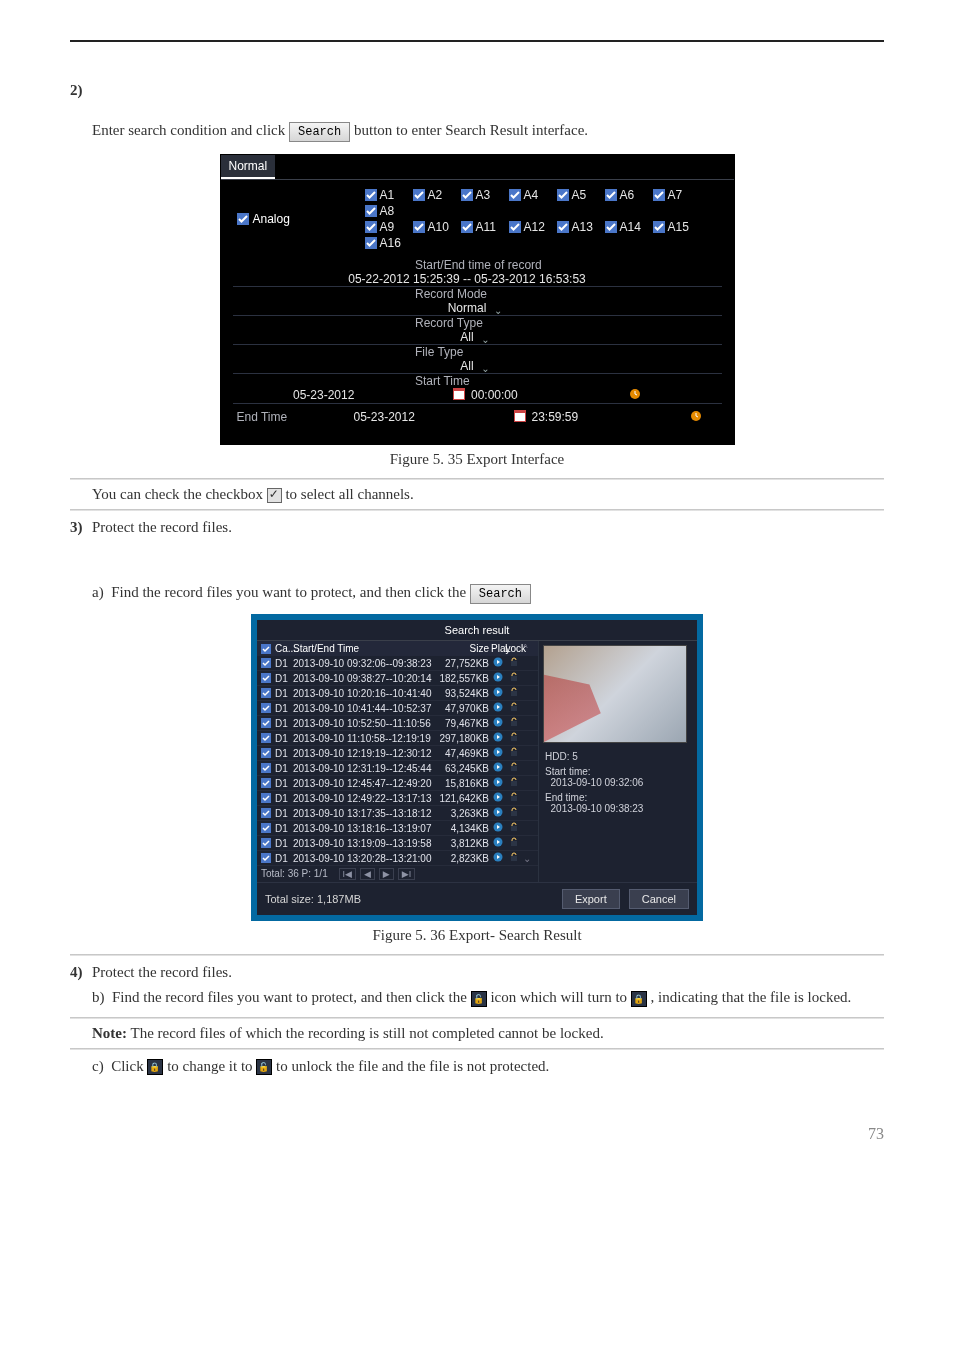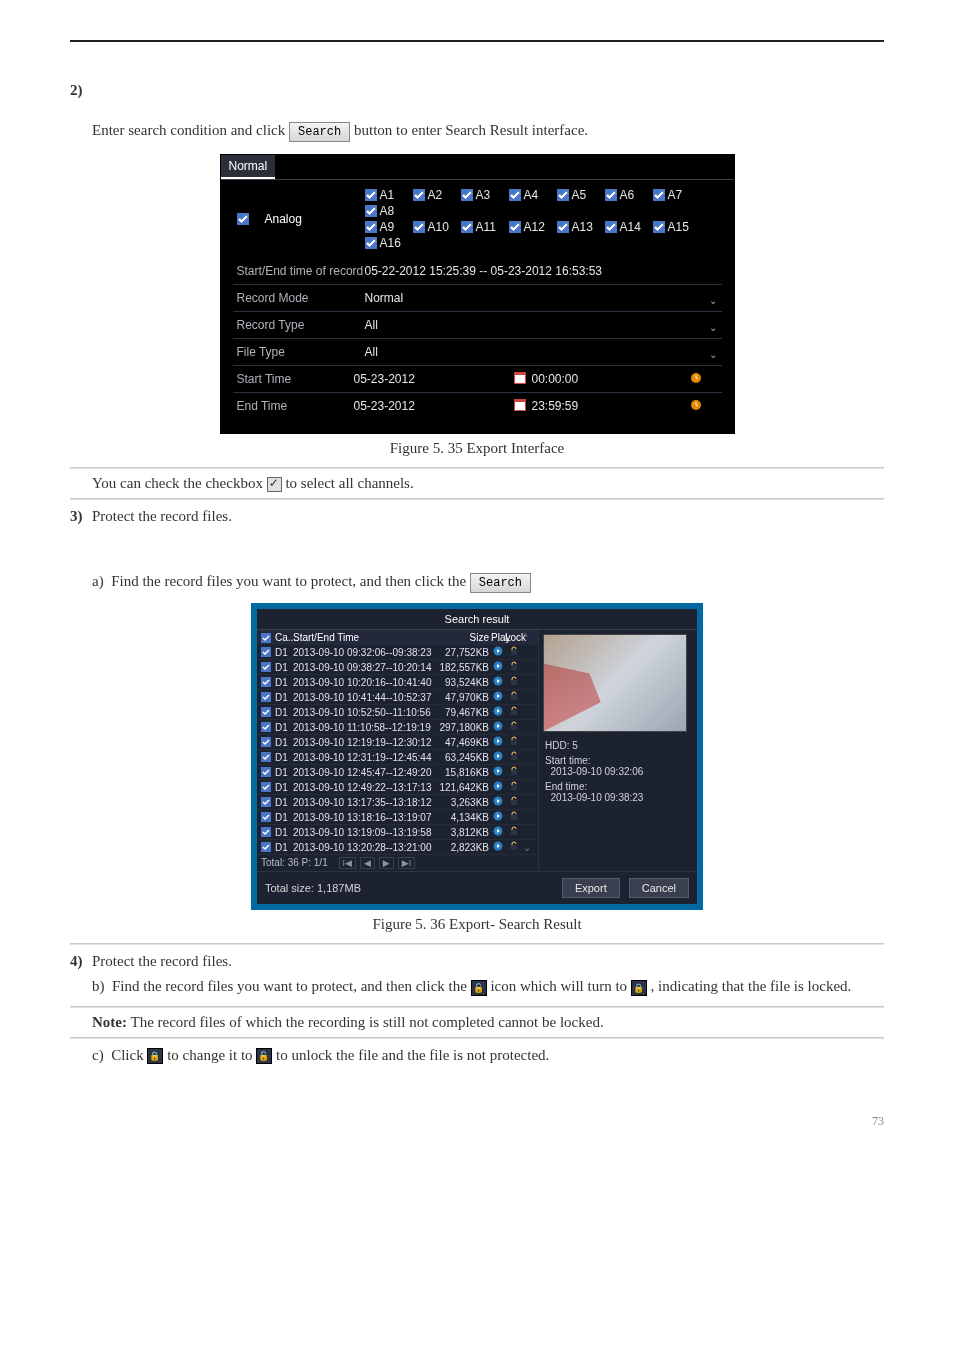--- a/index.html
+++ b/index.html
@@ -28,21 +28,21 @@
     padding:4px 8px;
     background:#2a2f3a;
     color:#fff;
     border-bottom:2px solid #fff;
     font-size:12px;
   }
   .panel-body{padding:8px 12px 14px 12px;position:relative;}
   .row{display:flex;align-items:center;min-height:26px;}
   .row-lbl{width:128px;padding-left:4px;color:#b0b2ba;}
   .row-val{flex:1;color:#e6e6e6;padding-right:20px;position:relative;}
-  .row-sep{border-bottom:1px solid #2b3140;}
+  .row-sep{border-bottom:1px solid #2b3140;flex-direction:column;}
   .dd-arrow{position:absolute;right:4px;top:4px;color:#9aa;font-size:10px;}
   .chk{display:inline-flex;align-items:center;margin-right:6px;width:42px;}
   .chk svg{margin-right:3px;}
   .spread{display:flex;align-items:flex-start;}
   .date-box,.time-box{display:inline-block;}
   .date-box{width:158px;}
   .cal-icon{display:inline-block;margin-left:2px;}
   .time-box{margin-left:6px;width:158px;}
   .clock{color:#e68a00;}
   .caption{font-family:Georgia,serif;font-size:15px;text-align:center;margin:6px 0 10px 0;color:#333;}
@@ -124,21 +124,21 @@
     font-size:11px;
     margin-left:6px;
     border:1px solid #555c70;
     cursor:pointer;
   }
   .pager{font-size:10px;color:#b8bcc8;padding:2px 4px;}
   .pager .nav{display:inline-flex;gap:4px;margin-left:8px;color:#8e93a5;}
   .pager .nav span{border:1px solid #3a3f4f;padding:0 3px;font-size:9px;}
   .lock-inline{display:inline-block;width:14px;height:14px;background:#2b3445;border:1px solid #000;color:#fff;text-align:center;font-size:9px;line-height:14px;vertical-align:middle;}
   .lock-inline.unlocked{color:#ffcc66;}
-  .page-num{text-align:right;font-size:12px;color:#888;margin-top:50px;}
+  .page-num{text-align:right;font-size:16px;color:#888;margin-top:50px;}
 </style>
 </head>
 <body>
 
 <div class="top-rule"></div>
 
 <div class="step">
   <span class="num">2)</span>
   <span>
     <span>Enter search condition and click </span>
@@ -153,21 +153,21 @@
   </div>
   <div class="panel-body">
 
     <div class="row">
       <div class="row-lbl" style="color:#fff;">
         <span style="display:inline-flex;align-items:center;">
           <svg width="12" height="12">
               <rect width="12" height="12" fill="#4a76c8"></rect>
               <path d="M2 6l2.5 2.5L10 3" stroke="#fff" stroke-width="2" fill="none"></path>
             </svg>
-          <span style="margin-left:16px;">Analog</span>
+          <span style="margin-left:4px;">Analog</span>
         </span>
       </div>
       <div class="row-val">
         <div id="camr1"><span class="chk">
               <svg width="12" height="12">
                 <rect width="12" height="12" fill="#4a76c8"></rect>
                 <path d="M2 6l2.5 2.5L10 3" stroke="#fff" stroke-width="2" fill="none"></path>
               </svg>
               <span>A1</span>
             </span><span class="chk">

